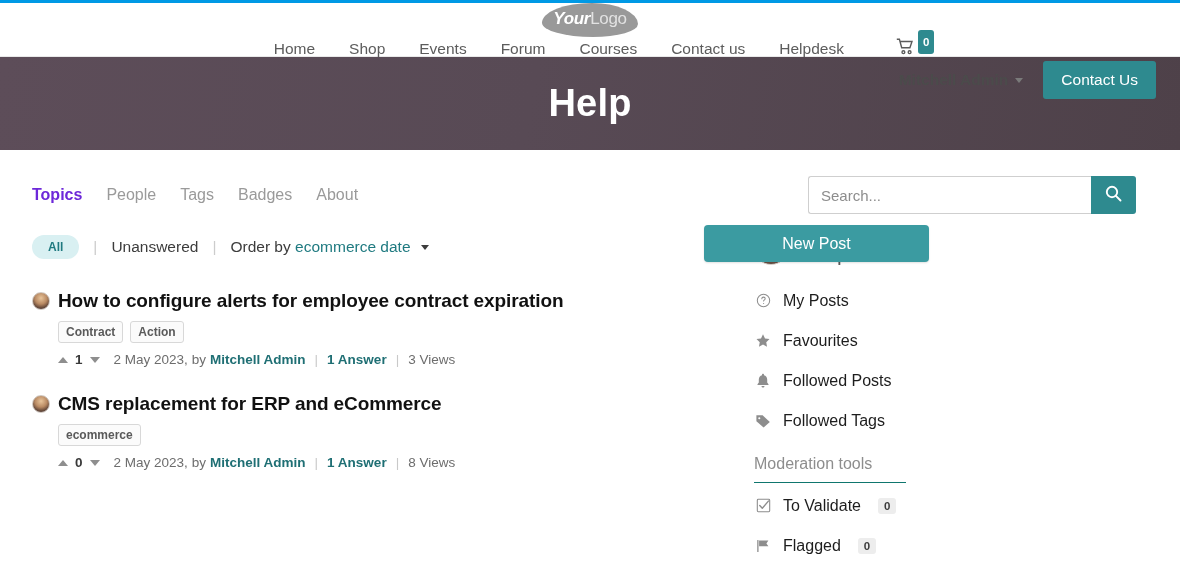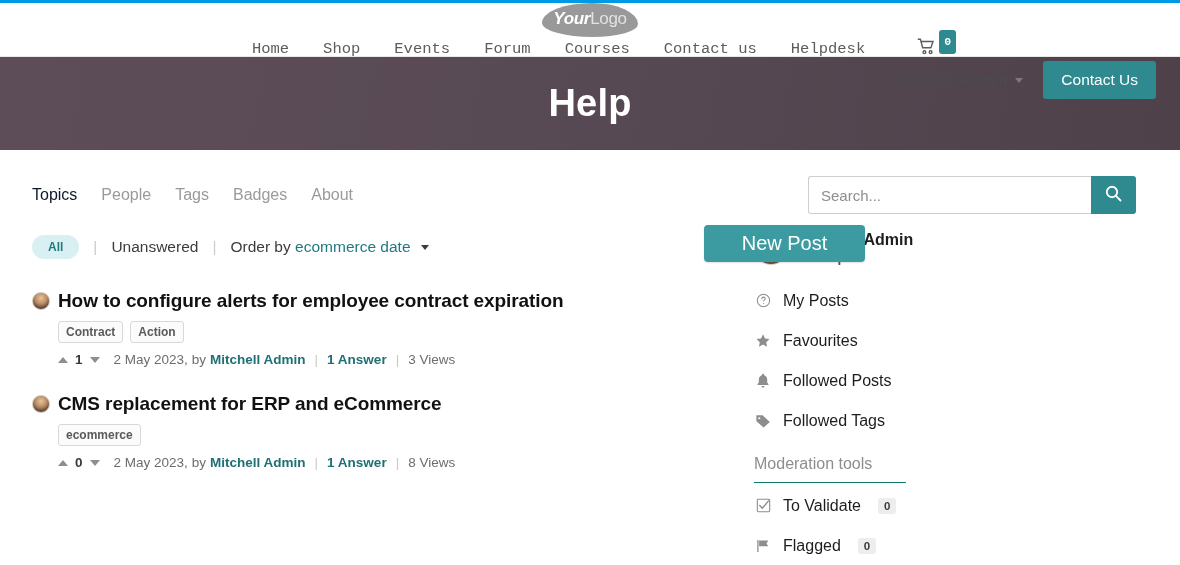--- a/index.html
+++ b/index.html
@@ -32,21 +32,21 @@
   }
   .logo-text {
     position: absolute; inset: 0;
     display: flex; align-items: center; justify-content: center;
     font-size: 17px; letter-spacing: -0.3px;
     padding-bottom: 2px;
   }
   .logo-text .b { color: #ffffff; font-weight: bold; font-style: italic; }
   .logo-text .l { color: #e2e2e2; font-weight: normal; }
 
-  .nav-links { display: flex; align-items: center; margin-left: 28px; gap: 12px; font-family: Liberation Mono, monospace; }
+  .nav-links { display: flex; align-items: center; margin-left: 28px; gap: 12px; }
   .nav-links a {
     color: #5c5c5c; text-decoration: none;
     font-size: 15.5px; padding: 0 11px; line-height: 20px;
     white-space: nowrap;
   }
   .cart-link {
     display: flex; align-items: center; gap: 3px;
     margin-left: 18px; text-decoration: none;
   }
   .cart-icon { color: #5c5c5c; display: block; }
@@ -93,21 +93,21 @@
     display: flex; align-items: center;
     padding: 18px 44px 0 32px;
     height: 72px;
   }
   .tabs { display: flex; align-items: center; gap: 0; }
   .tabs a {
     text-decoration: none; font-size: 16px;
     padding: 4px 12px; color: #9a9a9a;
   }
   .tabs a:first-child { padding-left: 0; }
-  .tabs a.active { color: #0f172a; font-weight: normal; }
+  .tabs a.active { color: #6d28d9; font-weight: bold; }
 
   .search-box {
     margin-left: auto;
     display: flex; align-items: stretch;
     width: 328px; height: 38px; border-radius: 7px;
   }
   .search-box input {
     flex: 1; border: 1px solid #cfcfcf; border-right: none;
     border-radius: 3px 0 0 3px;
     padding: 0 12px; font-size: 15px;
@@ -148,22 +148,22 @@
     display: inline-block; margin-left: 6px;
     vertical-align: middle;
   }
 
   .newpost-wrap {
     position: absolute; left: 704px; top: 225px;
   }
   .btn-newpost {
     background: #3b9ba1; color: #ffffff;
     border: none; border-radius: 4px;
-    width: 161px; height: 37px;
-    font-size: 20px; cursor: pointer;
+    width: 225px; height: 37px;
+    font-size: 16px; cursor: pointer;
     font-family: inherit;
     box-shadow: 0 1px 2px rgba(0,0,0,0.12);
   }
 
   
   .post { margin-bottom: 26px; }
   .post-head { display: flex; align-items: center; gap: 8px; }
   .avatar-sm {
     width: 18px; height: 18px; border-radius: 50%;
     background: radial-gradient(circle at 50% 32%, #e8c49a 0%, #b98a63 44%, #6b4d3c 70%, #3f3a45 100%);

